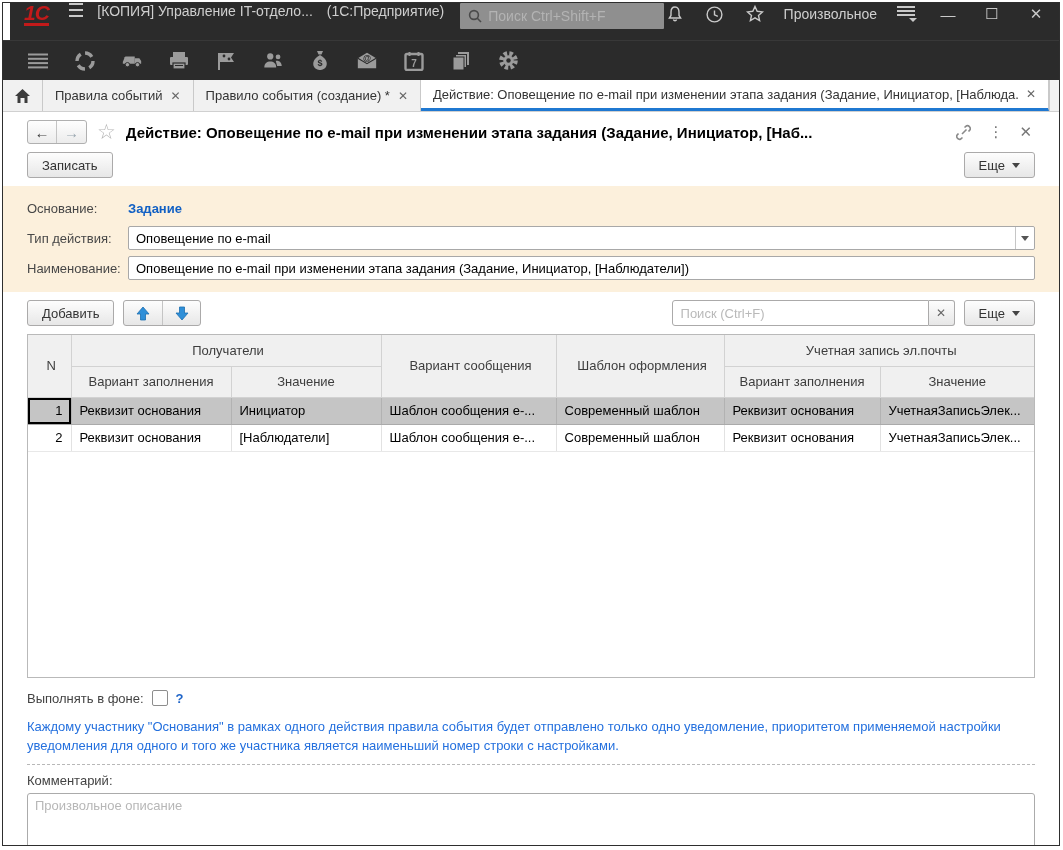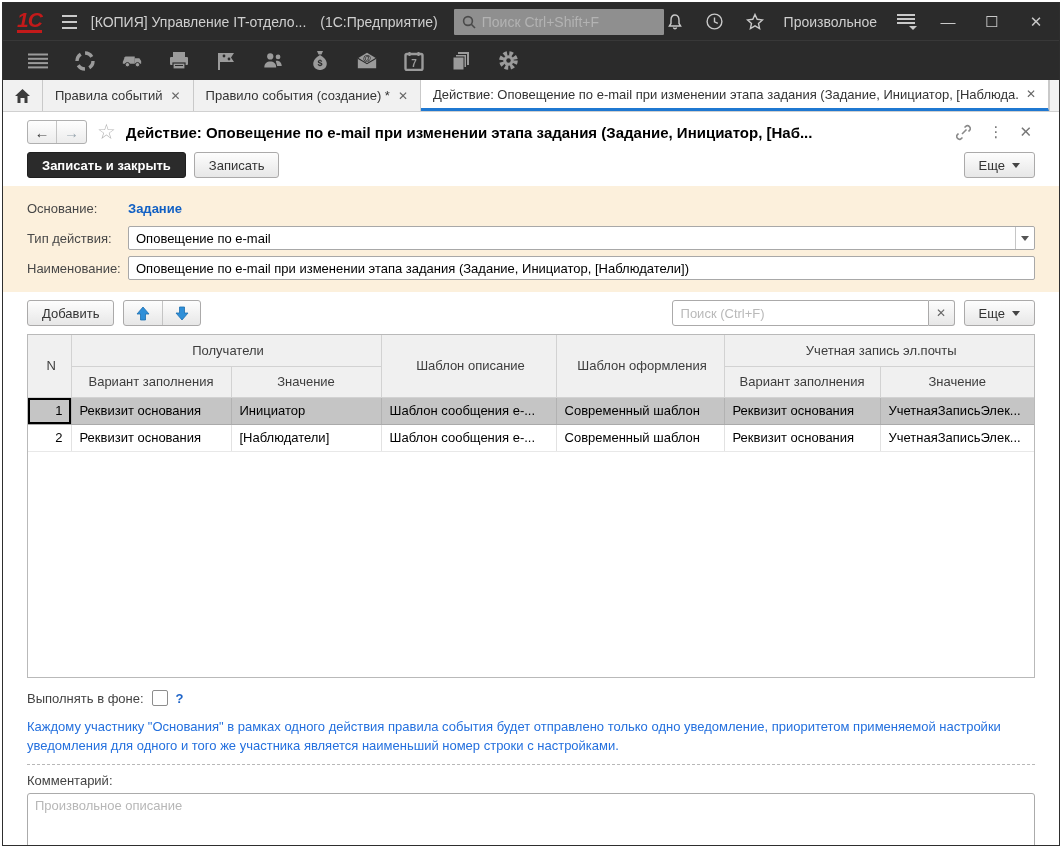--- a/index.html
+++ b/index.html
@@ -1,20 +1,20 @@
 <!DOCTYPE html>
 <html><head>
 <meta charset="utf-8">
 <style>
   * { box-sizing: border-box; margin: 0; padding: 0; }
   html,body { width:1063px; height:850px; background:#fff; font-family:"Liberation Sans","DejaVu Sans",sans-serif; }
   .window { position:absolute; left:2px; top:2px; width:1058px; height:844px; border:1px solid #2e2e2e; display:flex; flex-direction:column; overflow:hidden; background:#fff; }
 
   
-  .titlebar { height:37px; background:#2b2b2b; display:flex; align-items:center; padding:0 10px; flex:0 0 auto; }
+  .titlebar { height:37px; background:#2b2b2b; display:flex; align-items:flex-start; padding:0 10px; flex:0 0 auto;margin-left:7px; }
   .logo1c { color:#c21a1a; font-weight:bold; font-size:21px; font-style:italic; letter-spacing:-1px; margin:0 6px 0 4px; border-bottom:3px solid #c21a1a; line-height:20px; }
   .hamburger { width:20px; height:14px; margin:0 14px; display:flex; flex-direction:column; justify-content:space-between; cursor:pointer; }
   .hamburger span { height:2px; background:#c9c9c9; }
   .tb-title { color:#cfcfcf; font-size:14px; margin-right:14px; white-space:nowrap; }
   .tb-app { color:#cfcfcf; font-size:14px; margin-right:16px; white-space:nowrap; }
   .tb-search { background:#8f8f8f; height:26px; width:276px; display:flex; align-items:center; padding:0 8px; border-radius:1px; }
   .tb-search svg { margin-right:6px; }
   .tb-search .ph { color:#b3b3b3; font-size:14px; }
   .tb-right { margin-left:auto; display:flex; align-items:center; gap:18px; }
   .tb-ico { width:22px; height:22px; display:flex; align-items:center; justify-content:center; cursor:pointer; }
@@ -273,21 +273,20 @@
             <path d="M9.5 3.5 L11.5 1.8 A3 3 0 0 1 15.2 5.5 L13.5 7.5"></path>
             <path d="M7.5 9.5 L5.5 11.2 A3 3 0 0 1 1.8 7.5 L3.5 5.5" transform="translate(0,4)"></path>
           </g>
         </svg>
     </span>
     <span class="hd-ico">⋮</span>
     <span class="hd-ico">✕</span>
   </div>
 
   <div class="cmdbar">
-    <button class="btn primary">Записать и закрыть</button>
     <button class="btn">Записать</button>
     <span class="spacer"></span>
     <button class="btn">
         <span>Еще</span>
         <span class="caret"></span>
       </button>
   </div>
 
   <div class="beige">
     <div class="frow">
@@ -344,21 +343,21 @@
           <col style="width:150px">
           <col style="width:175px">
           <col style="width:168px">
           <col style="width:156px">
           <col>
         </colgroup>
       <thead>
         <tr>
           <th rowspan="2">N</th>
           <th colspan="2">Получатели</th>
-          <th rowspan="2">Шаблон описание</th>
+          <th rowspan="2">Вариант сообщения</th>
           <th rowspan="2">Шаблон оформления</th>
           <th colspan="2">Учетная запись эл.почты</th>
         </tr>
         <tr>
           <th>Вариант заполнения</th>
           <th>Значение</th>
           <th>Вариант заполнения</th>
           <th>Значение</th>
         </tr>
       </thead>

